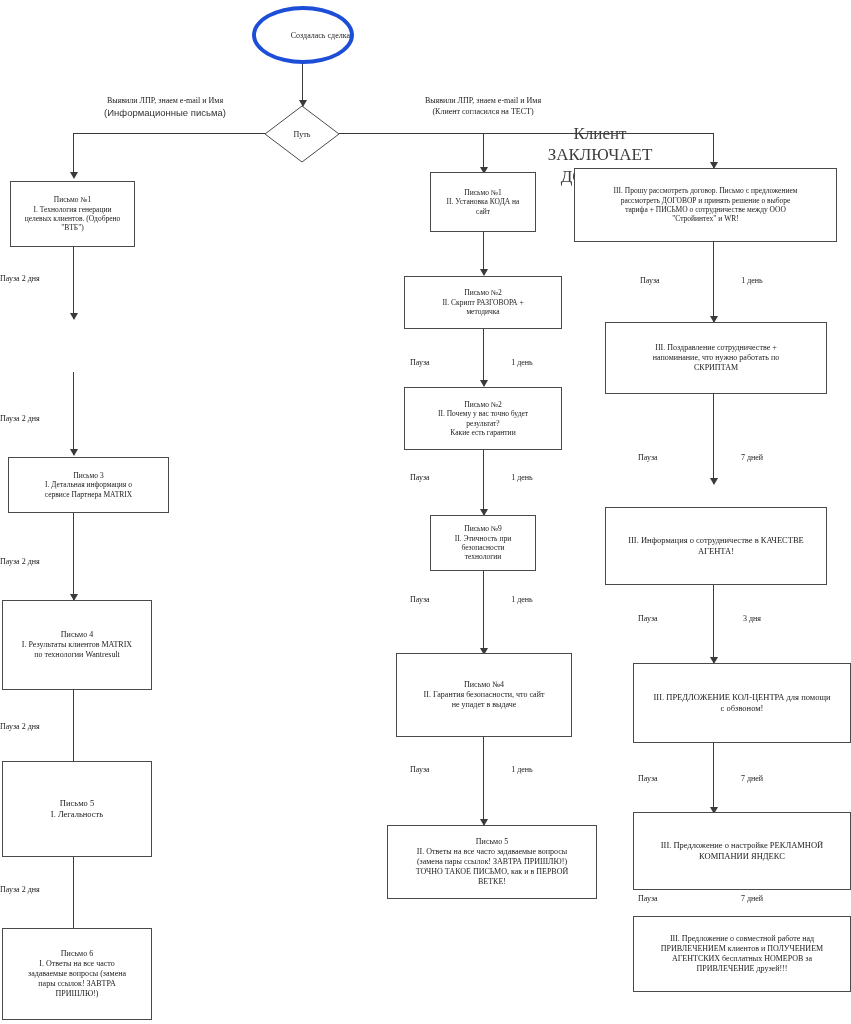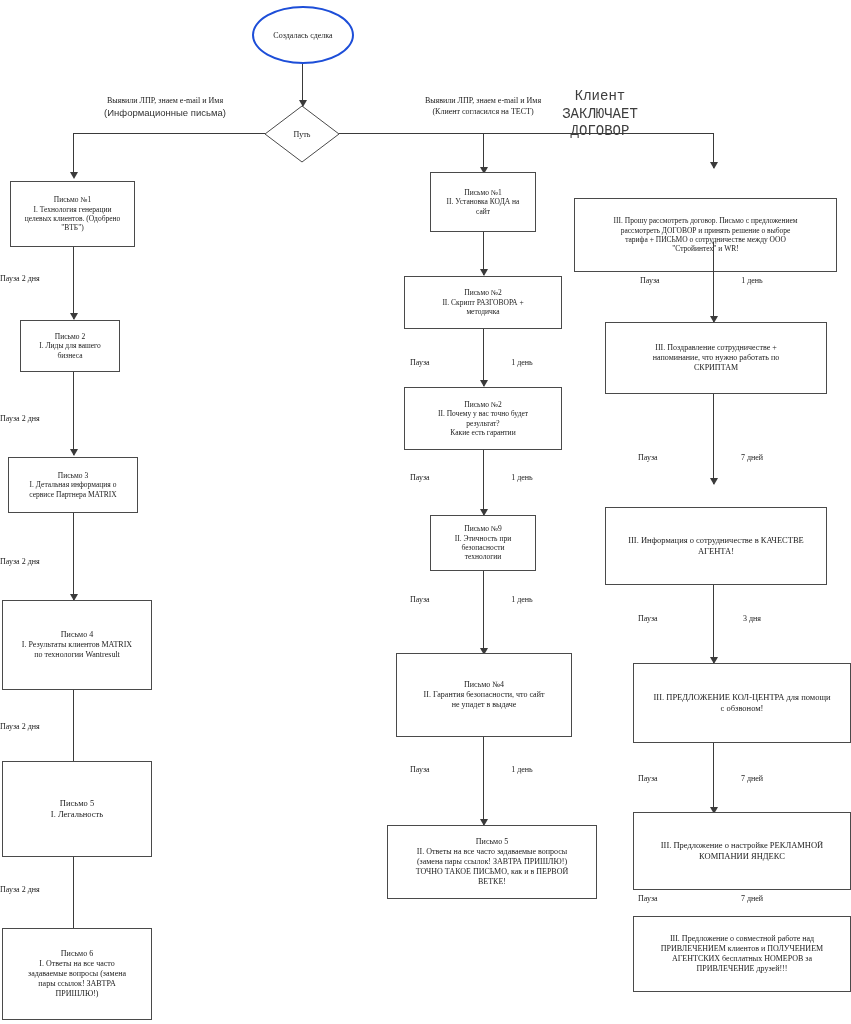--- a/index.html
+++ b/index.html
@@ -28,26 +28,26 @@
     justify-content: center;
     text-align: center;
     padding: 2px 4px;
     line-height: 1.25;
   }
   .node .txt { width: 100%; }
 
   .start-node {
     position: absolute;
     box-sizing: border-box;
-    border: 2px solid #1d4ed8;
+    border: 4px solid #1d4ed8;
     border-radius: 50%;
     background: #ffffff;
     display: flex;
     align-items: center;
-    justify-content: center;
+    justify-content: flex-end;
     text-align: center;
     font-size: 8px;
   }
 
   .diamond-wrap {
     position: absolute;
     display: flex;
     align-items: center;
     justify-content: center;
   }
@@ -99,24 +99,25 @@
     text-align: center;
     line-height: 1.35;
     white-space: nowrap;
   }
   .branch-label .l2 {
     font-family: "Liberation Sans", "DejaVu Sans", sans-serif;
     font-size: 9.5px;
     color: #333;
   }
   .branch-label.sans-all {
-    font-family: Liberation Mono, monospace;
-    font-size: 14px;
+    font-family: Liberation Serif, serif;
+    font-size: 17px;
     color: #3d3d3d;
     line-height: 1.25;
+    margin-top: 35px;
   }
   .fs75 { font-size: 7.5px; }
   .fs8  { font-size: 8px; }
   .fs85 { font-size: 8.5px; }
 </style>
 </head>
 <body>
 
 <div id="canvas">
 
@@ -169,36 +170,29 @@
     </div>
   </div>
 
   <div class="vline" style="left:73px; top:247px; height:72px;"></div>
   <div class="arrowhead" style="left:70px; top:313px;"></div>
   <div class="edge-label left-of-line" style="left:0px; top:274px; width:70px;">
     <span>Пауза</span>
     <span>2 дня</span>
   </div>
 
-  <div class="node fs75" style="left:20px; top:320px; width:100px; height:52px;">
-    <div class="txt">
-      <div>Письмо 2</div>
-      <div>I. Лиды для вашего</div>
-      <div>бизнеса</div>
-    </div>
-  </div>
 
   <div class="vline" style="left:73px; top:372px; height:83px;"></div>
   <div class="arrowhead" style="left:70px; top:449px;"></div>
   <div class="edge-label left-of-line" style="left:0px; top:414px; width:70px;">
     <span>Пауза</span>
     <span>2 дня</span>
   </div>
 
-  <div class="node fs75" style="left:8px; top:457px; width:130px; height:56px;">
+  <div class="node fs75" style="left:8px; top:457px; width:161px; height:56px;">
     <div class="txt">
       <div>Письмо 3</div>
       <div>I. Детальная информация о</div>
       <div>сервисе Партнера MATRIX</div>
     </div>
   </div>
 
   <div class="vline" style="left:73px; top:513px; height:87px;"></div>
   <div class="arrowhead" style="left:70px; top:594px;"></div>
   <div class="edge-label left-of-line" style="left:0px; top:557px; width:70px;">
@@ -329,21 +323,21 @@
   <div class="node fs8" style="left:387px; top:825px; width:210px; height:74px;">
     <div class="txt">
       <div>Письмо 5</div>
       <div>II. Ответы на все часто задаваемые вопросы</div>
       <div>(замена пары ссылок! ЗАВТРА ПРИШЛЮ!)</div>
       <div>ТОЧНО ТАКОЕ ПИСЬМО, как и в ПЕРВОЙ</div>
       <div>ВЕТКЕ!</div>
     </div>
   </div>
 
-  <div class="node fs75" style="left:574px; top:168px; width:263px; height:74px;margin-top:30px;">
+  <div class="node fs75" style="left:574px; top:168px; width:263px; height:74px;">
     <div class="txt">
       <div>III. Прошу рассмотреть договор. Письмо с предложением</div>
       <div>рассмотреть ДОГОВОР и принять решение о выборе</div>
       <div>тарифа + ПИСЬМО о сотрудничестве между ООО</div>
       <div>"Стройинтех" и WR!</div>
     </div>
   </div>
 
   <div class="vline" style="left:713px; top:242px; height:80px;"></div>
   <div class="arrowhead" style="left:710px; top:316px;"></div>

